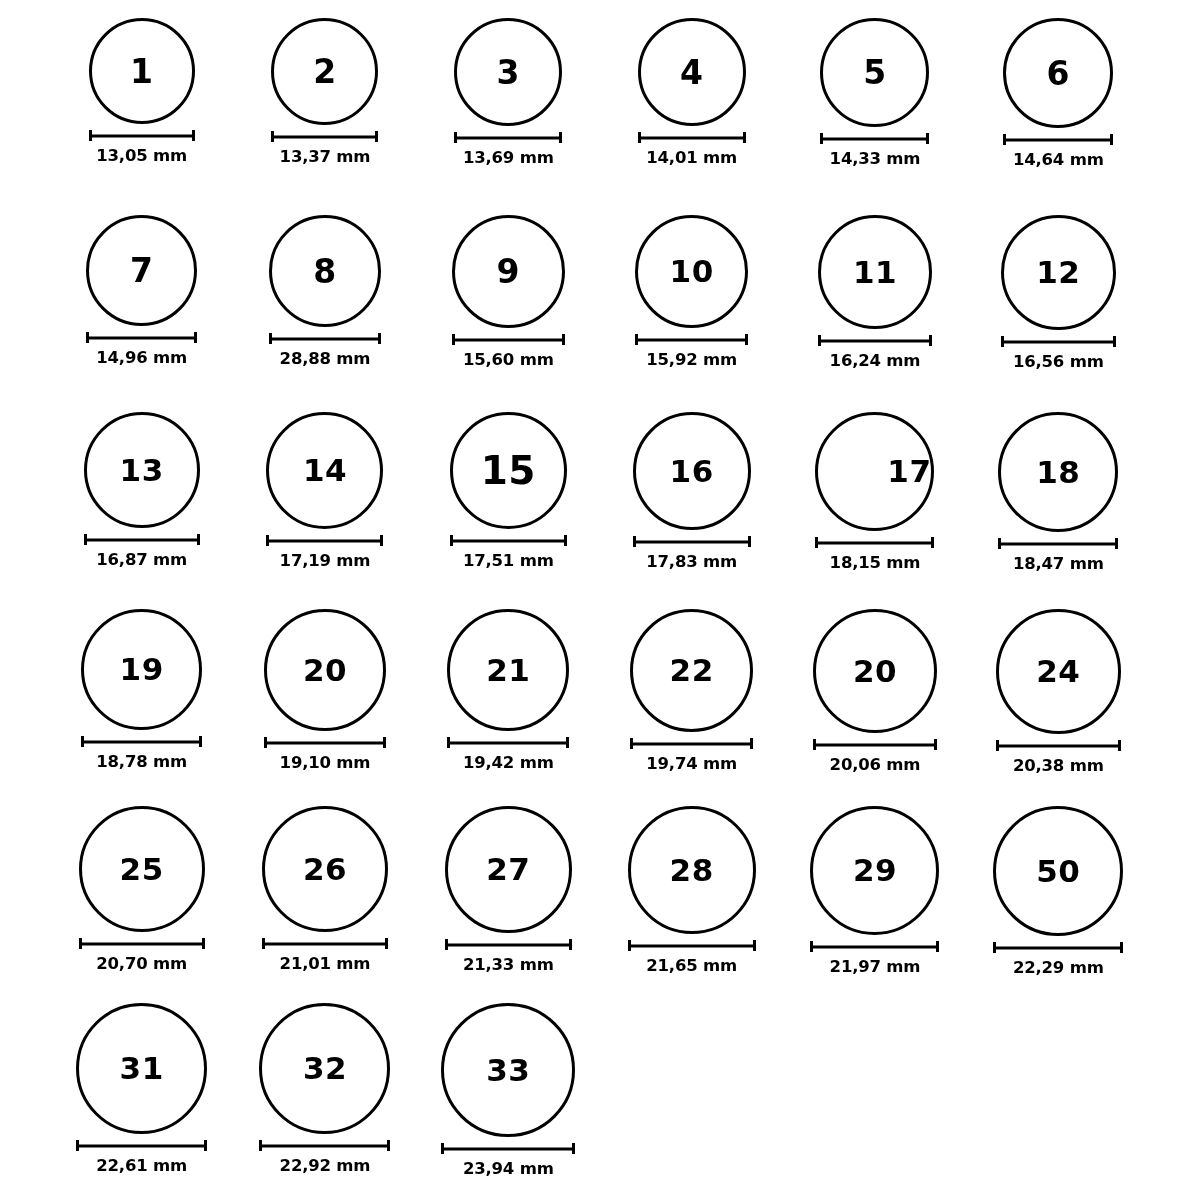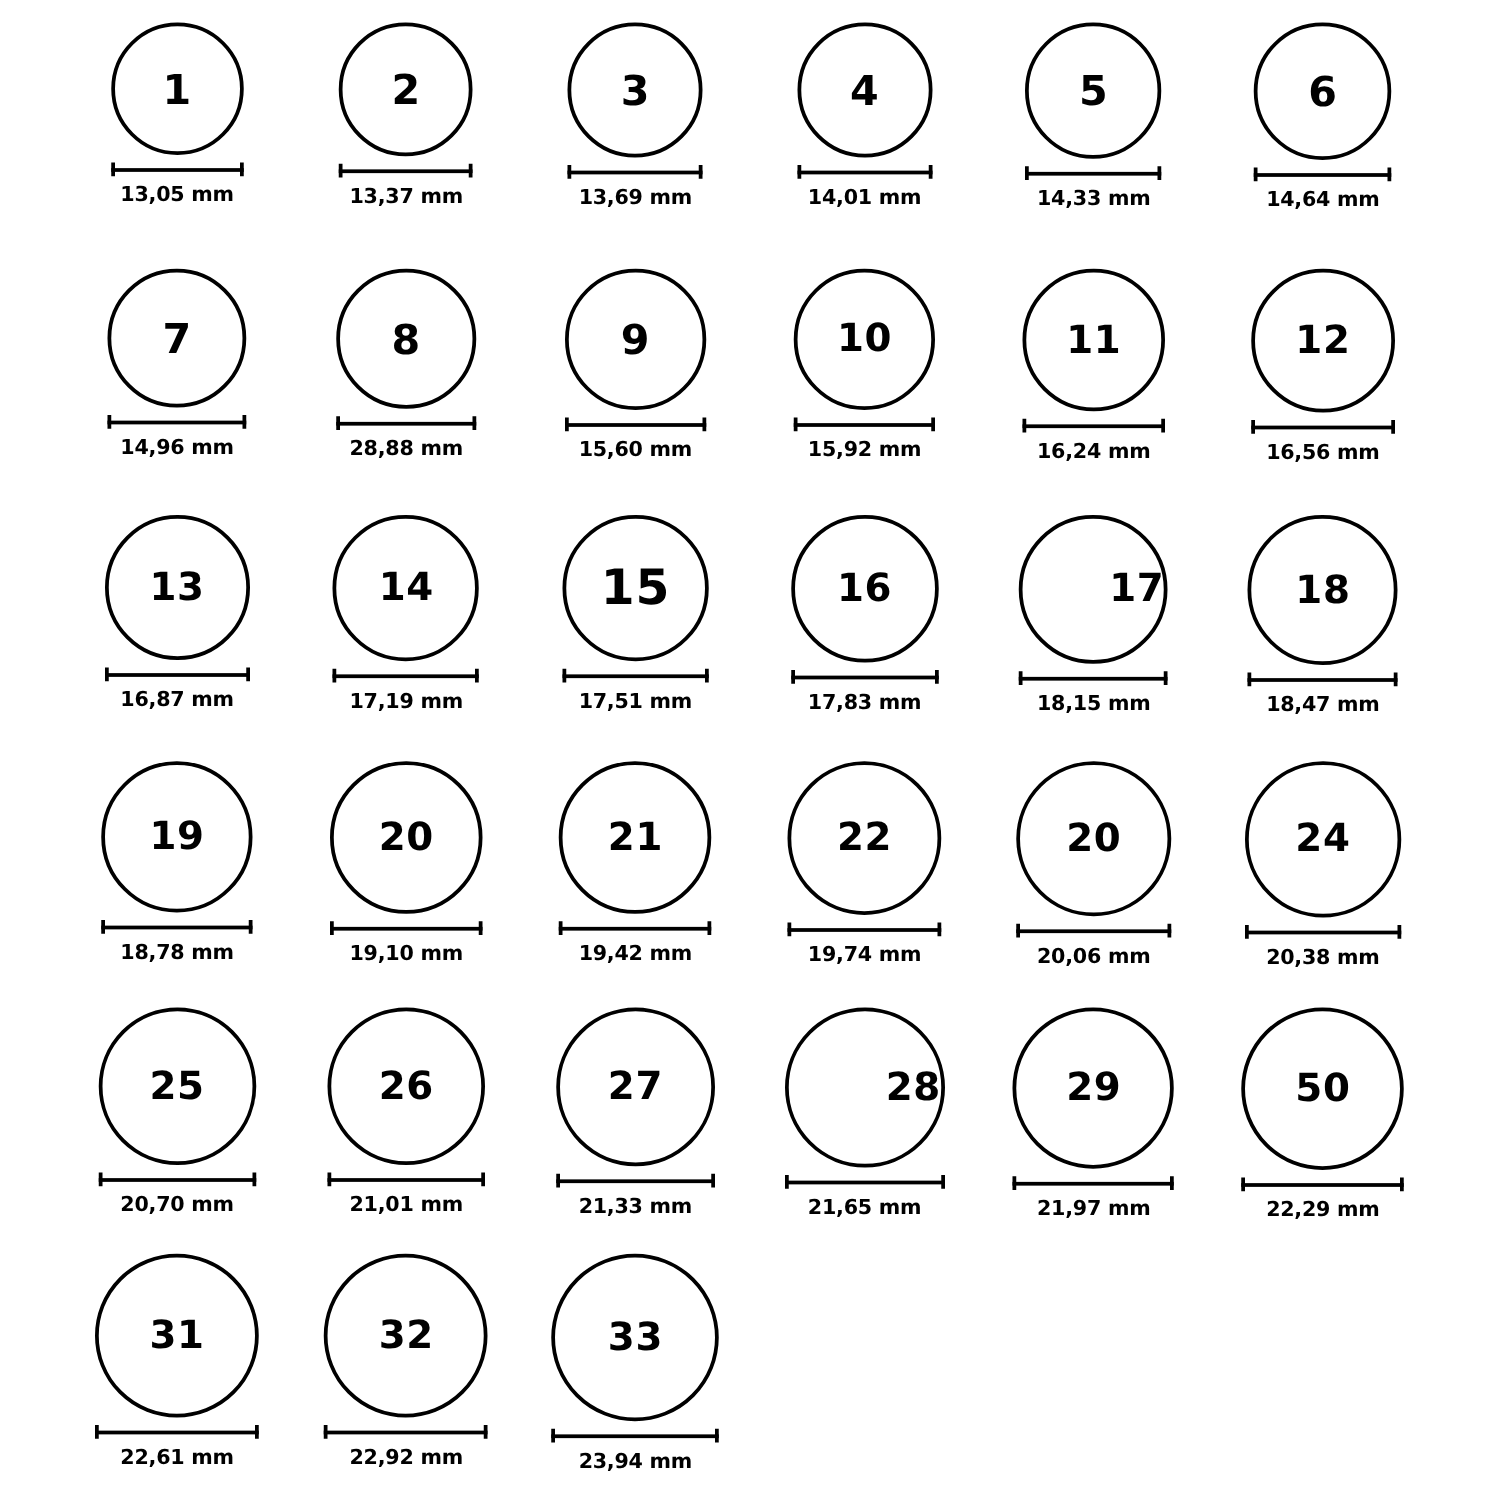--- a/index.html
+++ b/index.html
@@ -445,21 +445,21 @@
         <div class="measure-row">
           <div class="measure-bar" style="width: 127px;">
             <span class="line"></span>
             <span class="cap left"></span>
             <span class="cap right"></span>
           </div>
           <div class="measure-label">21,33 mm</div>
         </div>
       </div>
       <div class="size-cell">
-        <div class="ring-circle" style="width: 128px; height: 128px; justify-content: flex-end;">
+        <div class="ring-circle" style="width: 128px; height: 128px;">
           <span class="ring-number" style="font-size: 31px;">28</span>
         </div>
         <div class="measure-row">
           <div class="measure-bar" style="width: 128px;">
             <span class="line"></span>
             <span class="cap left"></span>
             <span class="cap right"></span>
           </div>
           <div class="measure-label">21,65 mm</div>
         </div>

